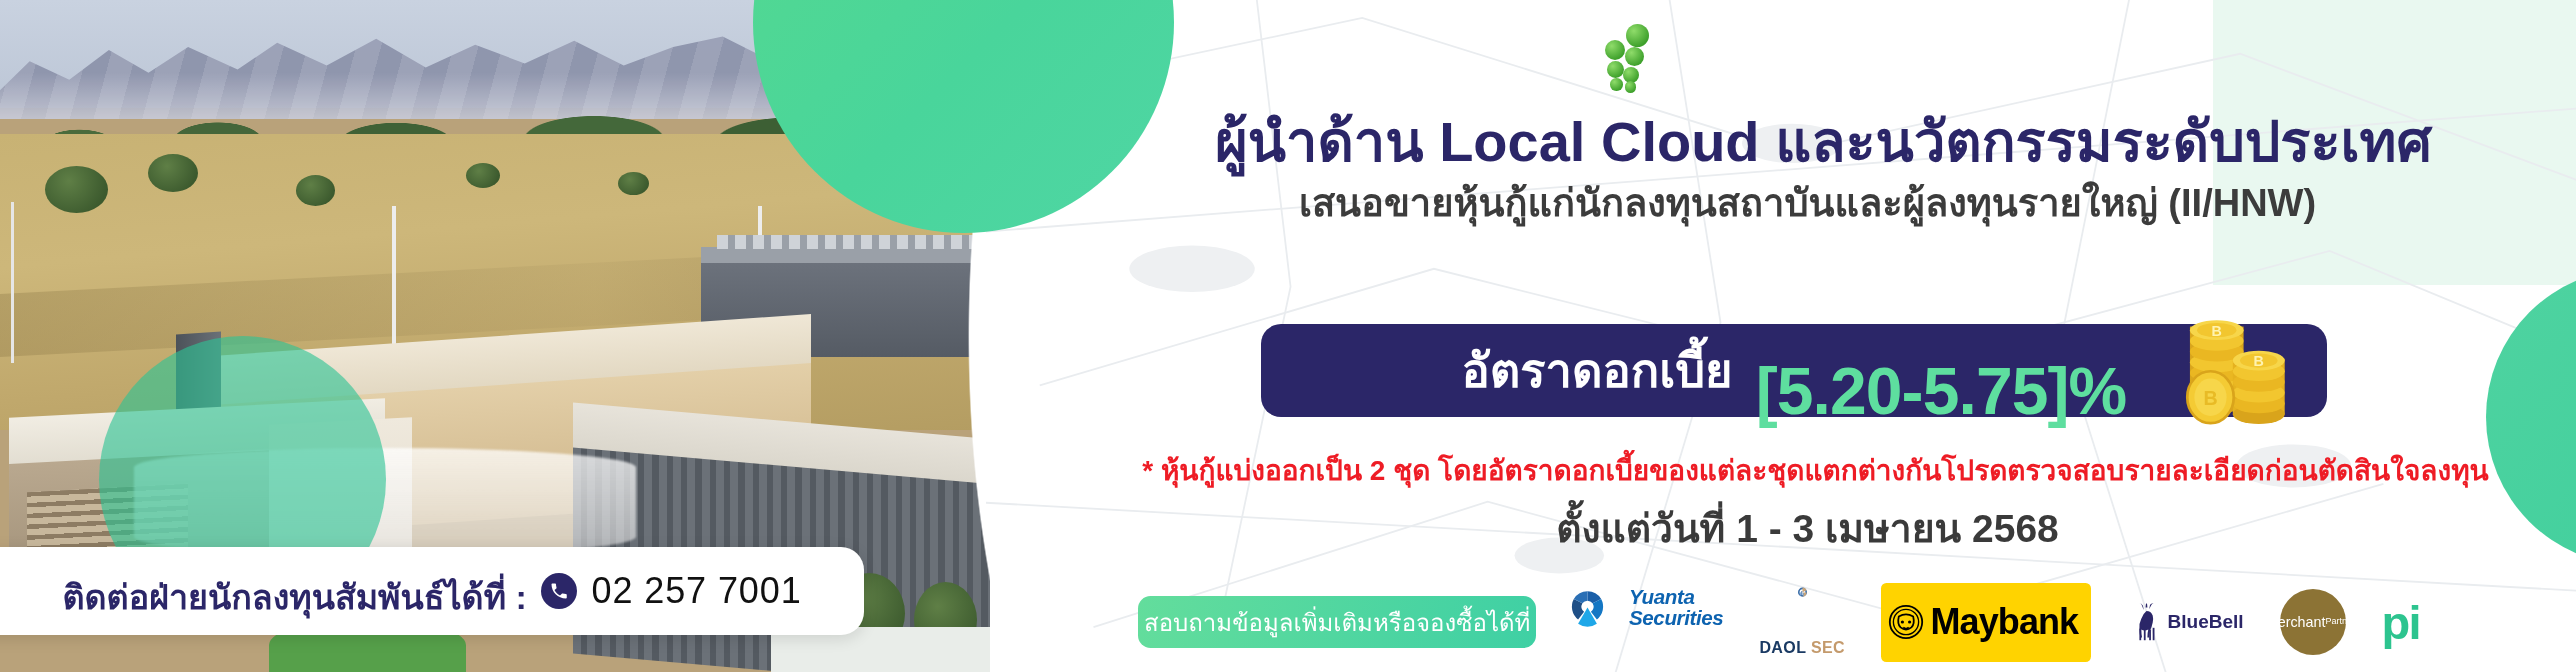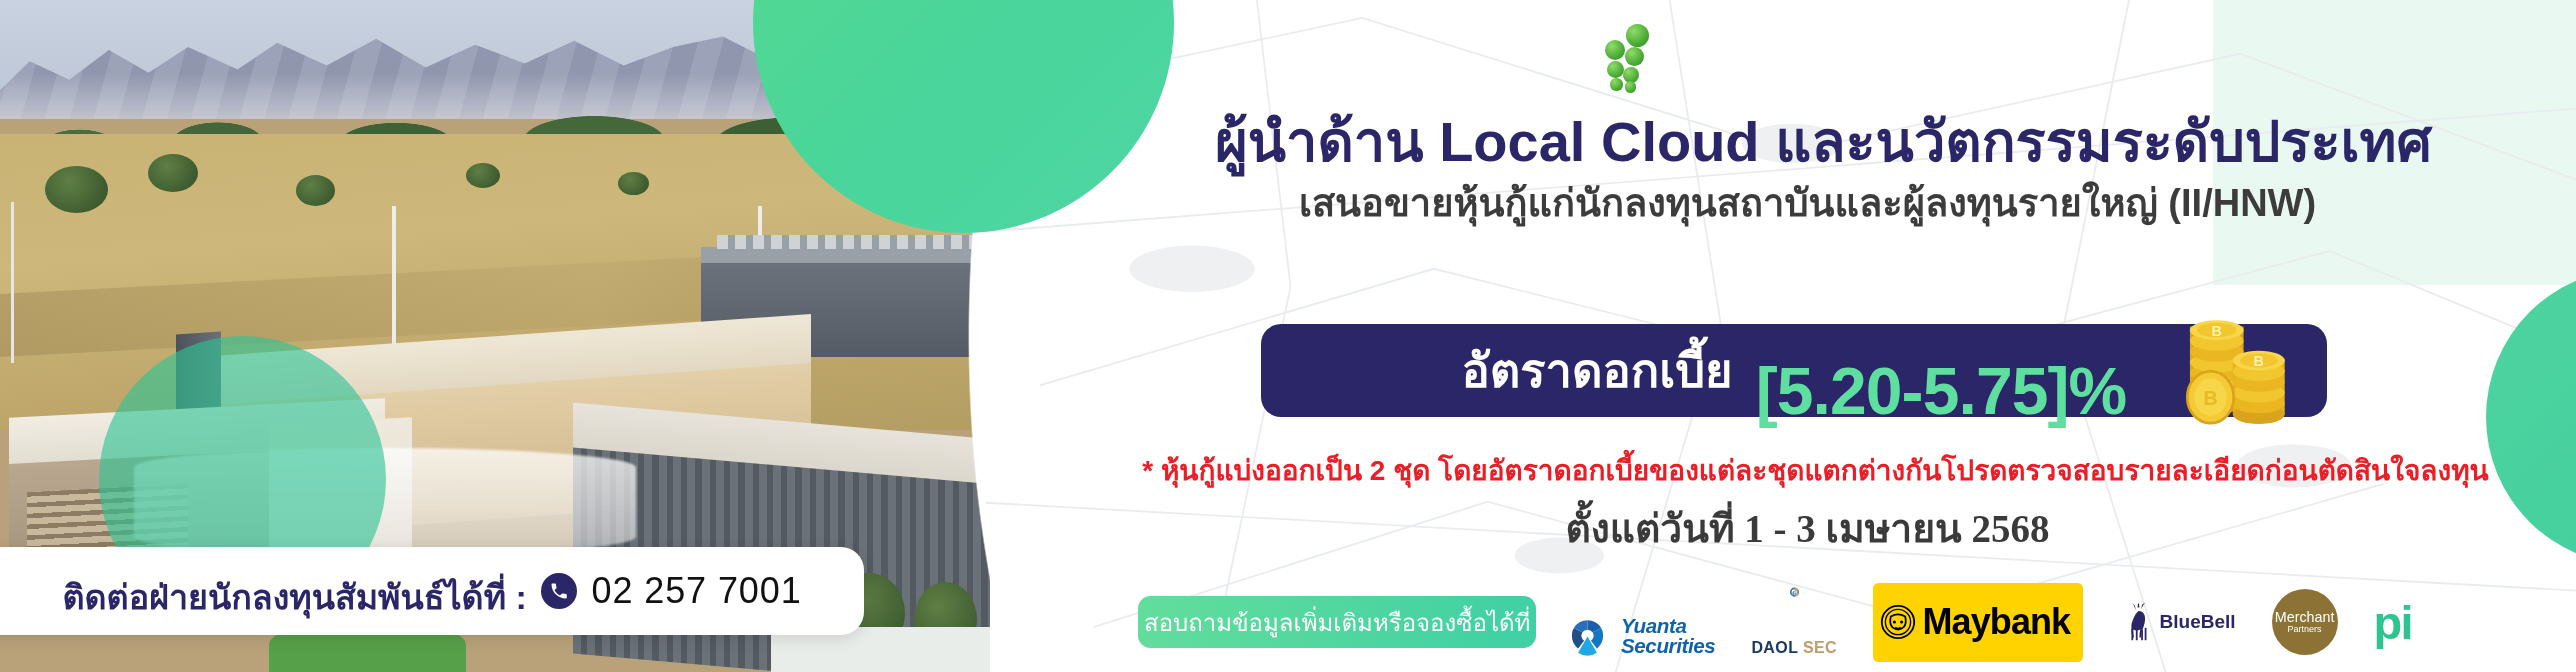--- a/index.html
+++ b/index.html
@@ -236,21 +236,20 @@
   }
   .dates{
     position:absolute;
     left:0; top:497px;
     width:1537px;
     text-align:center;
     font-size:39px;
     font-weight:bold;
     color:#3a3a3a;
     white-space:nowrap;
-    font-family:Liberation Serif, serif;
   }
 
   
   .cta-row{
     position:absolute;
     left:99px; top:587px;
     display:flex;
     align-items:center;
     gap:30.5px;
     height:70px;
@@ -272,21 +271,21 @@
     align-items:center;
     gap:36px;
     height:70px;
   }
   .p-logo{
     display:flex;align-items:center;
     height:70px;
   }
 
   
-  .yuanta{display:flex;align-items:flex-end;gap:13px;}
+  .yuanta{display:flex;align-items:flex-start;gap:21px;}
   .yuanta-text{
     color:#0d63b0;font-style:italic;font-weight:bold;
     font-size:20.6px;line-height:20.6px;letter-spacing:-0.4px;
   }
   
   .daol{display:flex;flex-direction:column;align-items:center;gap:2.7px;}
   .daol-text{font-size:16px;font-weight:bold;letter-spacing:0.4px;color:#1a3a63;margin-top:39px;}
   .daol-text em{color:#c49a6c;font-style:normal;}
   
   .maybank{
@@ -295,21 +294,21 @@
     padding:4.5px 12.5px 4.5px 7.2px;
   }
   .maybank-text{font-size:36px;font-weight:bold;color:#000;letter-spacing:-0.9px;}
   
   .bluebell{display:flex;flex-direction:row;align-items:center;gap:1.8px;}
   .bluebell-text{font-size:19px;font-weight:bold;color:#2b2668;}
   
   .merchant{
     width:66px;height:66px;border-radius:50%;
     background:#8c7335;
-    display:flex;flex-direction:column;align-items:center;justify-content:center;
+    display:flex;flex-direction:row;align-items:center;justify-content:center;
     color:#fff;line-height:1.05;
   }
   .merchant b{font-size:14.3px;font-weight:normal;}
   .merchant span{font-size:9px;}
   
   .pi-text{font-size:47px;font-weight:bold;color:#2dc48f;line-height:47px;letter-spacing:-1.8px;}
 </style>
 </head>
 <body>
 

